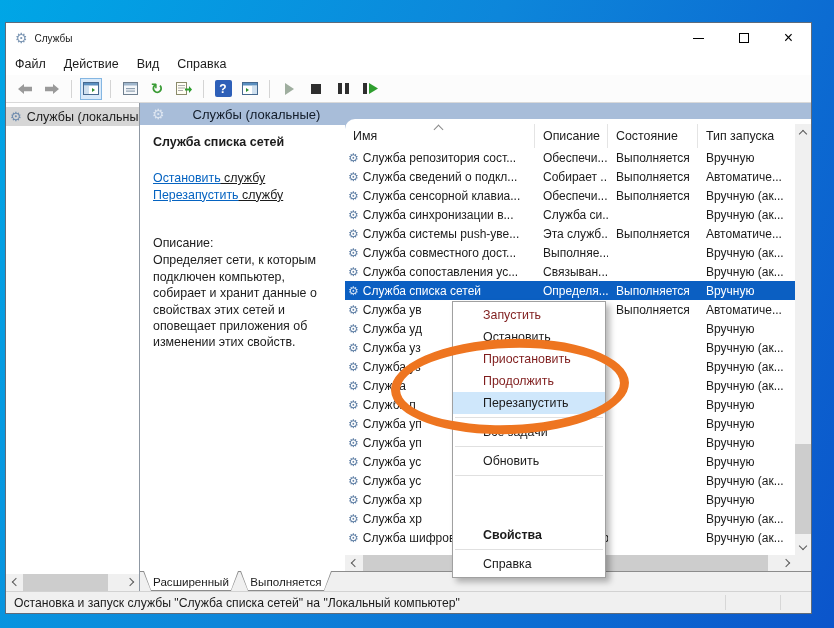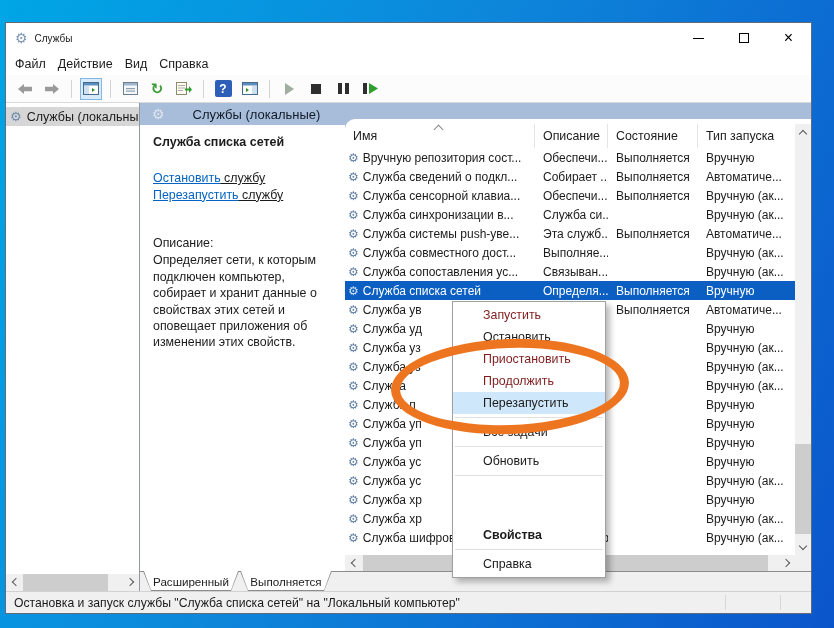--- a/index.html
+++ b/index.html
@@ -16,21 +16,21 @@
   
   .titlebar { height: 30px; display: flex; align-items: center; padding-left: 9px; background: #fff; flex: 0 0 auto; }
   .titlebar .gear { font-family: "DejaVu Sans", sans-serif; font-size: 14px; color: #7d97b4; margin-right: 7px; }
   .titlebar .ttl { font-size: 10px; }
   .win-controls { margin-left: auto; display: flex; height: 100%; }
   .win-btn { width: 45px; height: 100%; display: flex; align-items: center; justify-content: center; }
   .glyph-min { width: 11px; height: 1px; background: #000; }
   .glyph-max { width: 10px; height: 10px; border: 1px solid #000; }
   .glyph-close { font-size: 16px; line-height: 1; color: #000; }
   
-  .menubar { height: 22px; display: flex; align-items: center; padding-left: 9px; gap: 12px; font-size: 12.5px; flex: 0 0 auto; }
+  .menubar { height: 22px; display: flex; align-items: center; padding-left: 9px; gap: 18px; font-size: 12.5px; flex: 0 0 auto; }
   .menubar span { cursor: default; }
   
   .toolbar { height: 28px; display: flex; align-items: center; padding-left: 8px; gap: 5px; background: #fcfcfc; border-bottom: 1px solid #d9d9d9; flex: 0 0 auto; }
   .tb { width: 22px; height: 22px; display: flex; align-items: center; justify-content: center; }
   .tb.active { background: #d9eafa; border: 1px solid #84b6e2; }
   .tbsep { width: 1px; height: 18px; background: #d4d4d4; margin: 0 3px; }
   .ref { font-family: "DejaVu Sans", sans-serif; color: var(--refresh-green); font-weight: bold; font-size: 15px; }
   .stop-sq { width: 10px; height: 10px; background: #2e2e2e; }
   .pause-bars { display: flex; gap: 3px; }
   .pause-bars i { width: 4px; height: 11px; background: #2e2e2e; }
@@ -264,21 +264,21 @@
                 </div>
               <div class="hcell hc-type">
                   <span>Тип запуска</span>
                 </div>
             </div>
 
             <div class="rows">
                 <div class="lrow">
     <div class="c c-name">
                     <span class="gear">⚙</span>
-                    <span>Вручную репозитория сост...</span>
+                    <span>Служба репозитория сост...</span>
                   </div>
     <div class="c c-desc">Обеспечи...</div>
     <div class="c c-state">Выполняется</div>
     <div class="c c-type">Вручную</div>
   </div>
                 <div class="lrow">
     <div class="c c-name">
                     <span class="gear">⚙</span>
                     <span>Служба сведений о подкл...</span>
                   </div>

